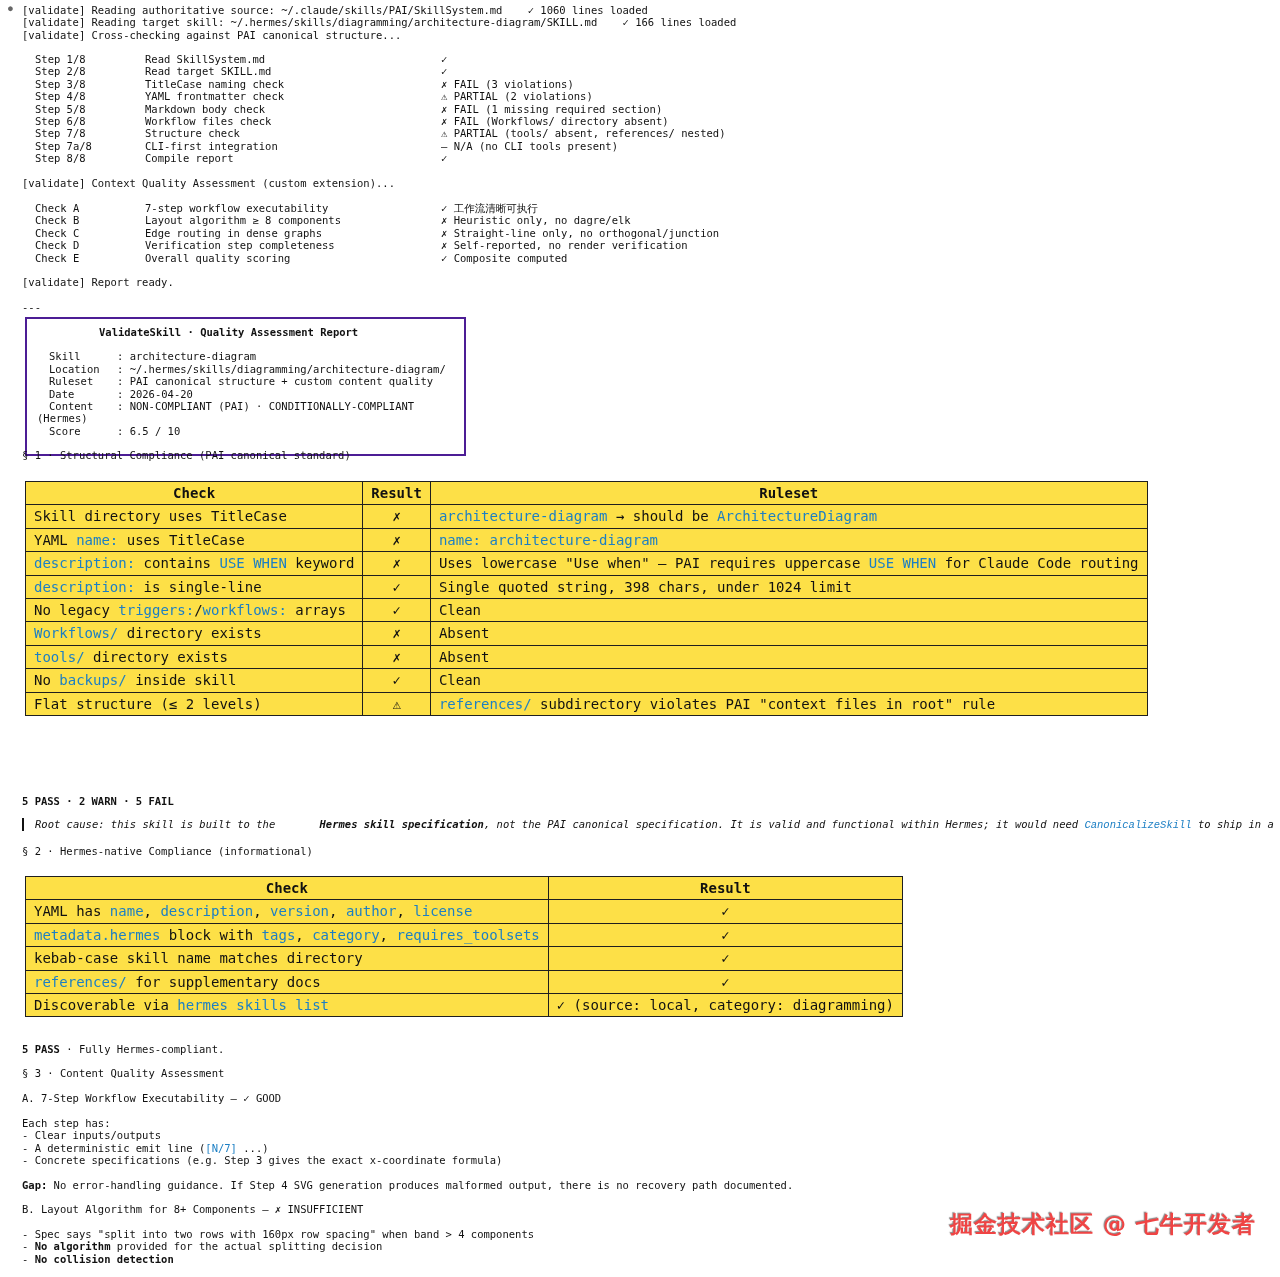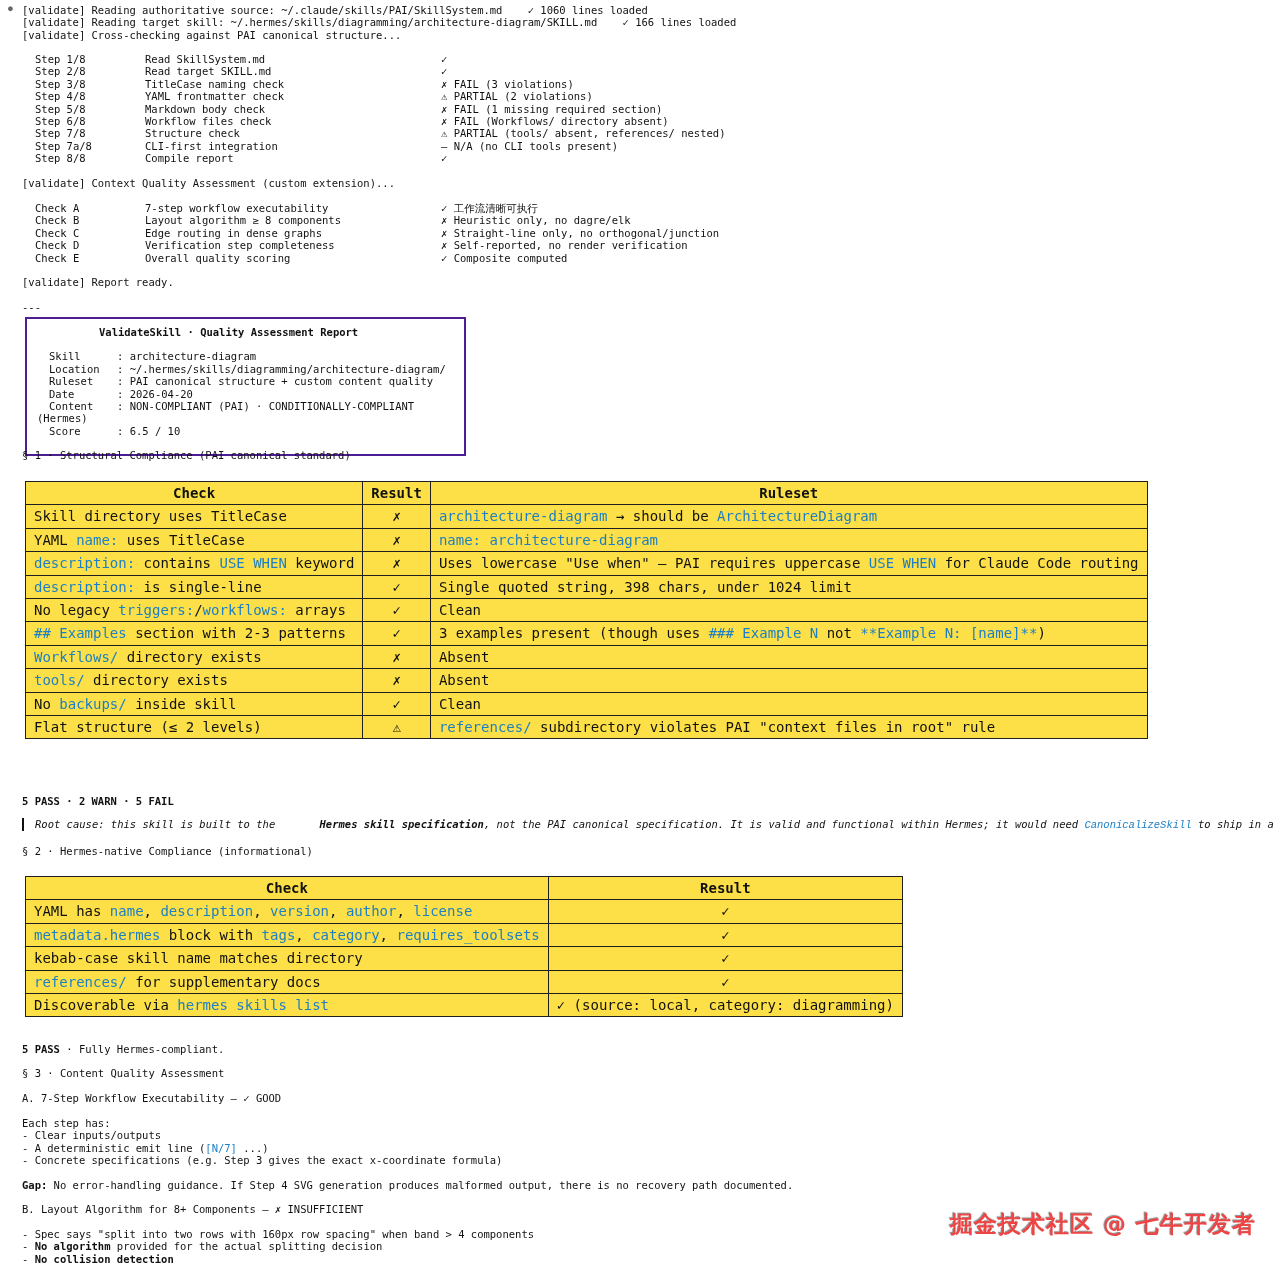--- a/index.html
+++ b/index.html
@@ -100,25 +100,20 @@
           <td><span class="sc">description:</span><span> is single-line</span></td>
           <td class="res"><span>✓</span></td>
           <td><span>Single quoted string, 398 chars, under 1024 limit</span></td>
         </tr>
         <tr>
           <td><span>No legacy </span><span class="sc">triggers:</span><span>/</span><span class="sc">workflows:</span><span> arrays</span></td>
           <td class="res"><span>✓</span></td>
           <td><span>Clean</span></td>
         </tr>
         <tr>
-          <td><span class="sc">## Examples</span><span> section with 2-3 patterns</span></td>
-          <td class="res"><span>✓</span></td>
-          <td><span>3 examples present (though uses </span><span class="sc">### Example N</span><span> not </span><span class="sc">**Example N: [name]**</span><span>)</span></td>
-        </tr>
-        <tr>
           <td><span class="sc">Workflows/</span><span> directory exists</span></td>
           <td class="res"><span>✗</span></td>
           <td><span>Absent</span></td>
         </tr>
         <tr>
           <td><span class="sc">tools/</span><span> directory exists</span></td>
           <td class="res"><span>✗</span></td>
           <td><span>Absent</span></td>
         </tr>
         <tr>

